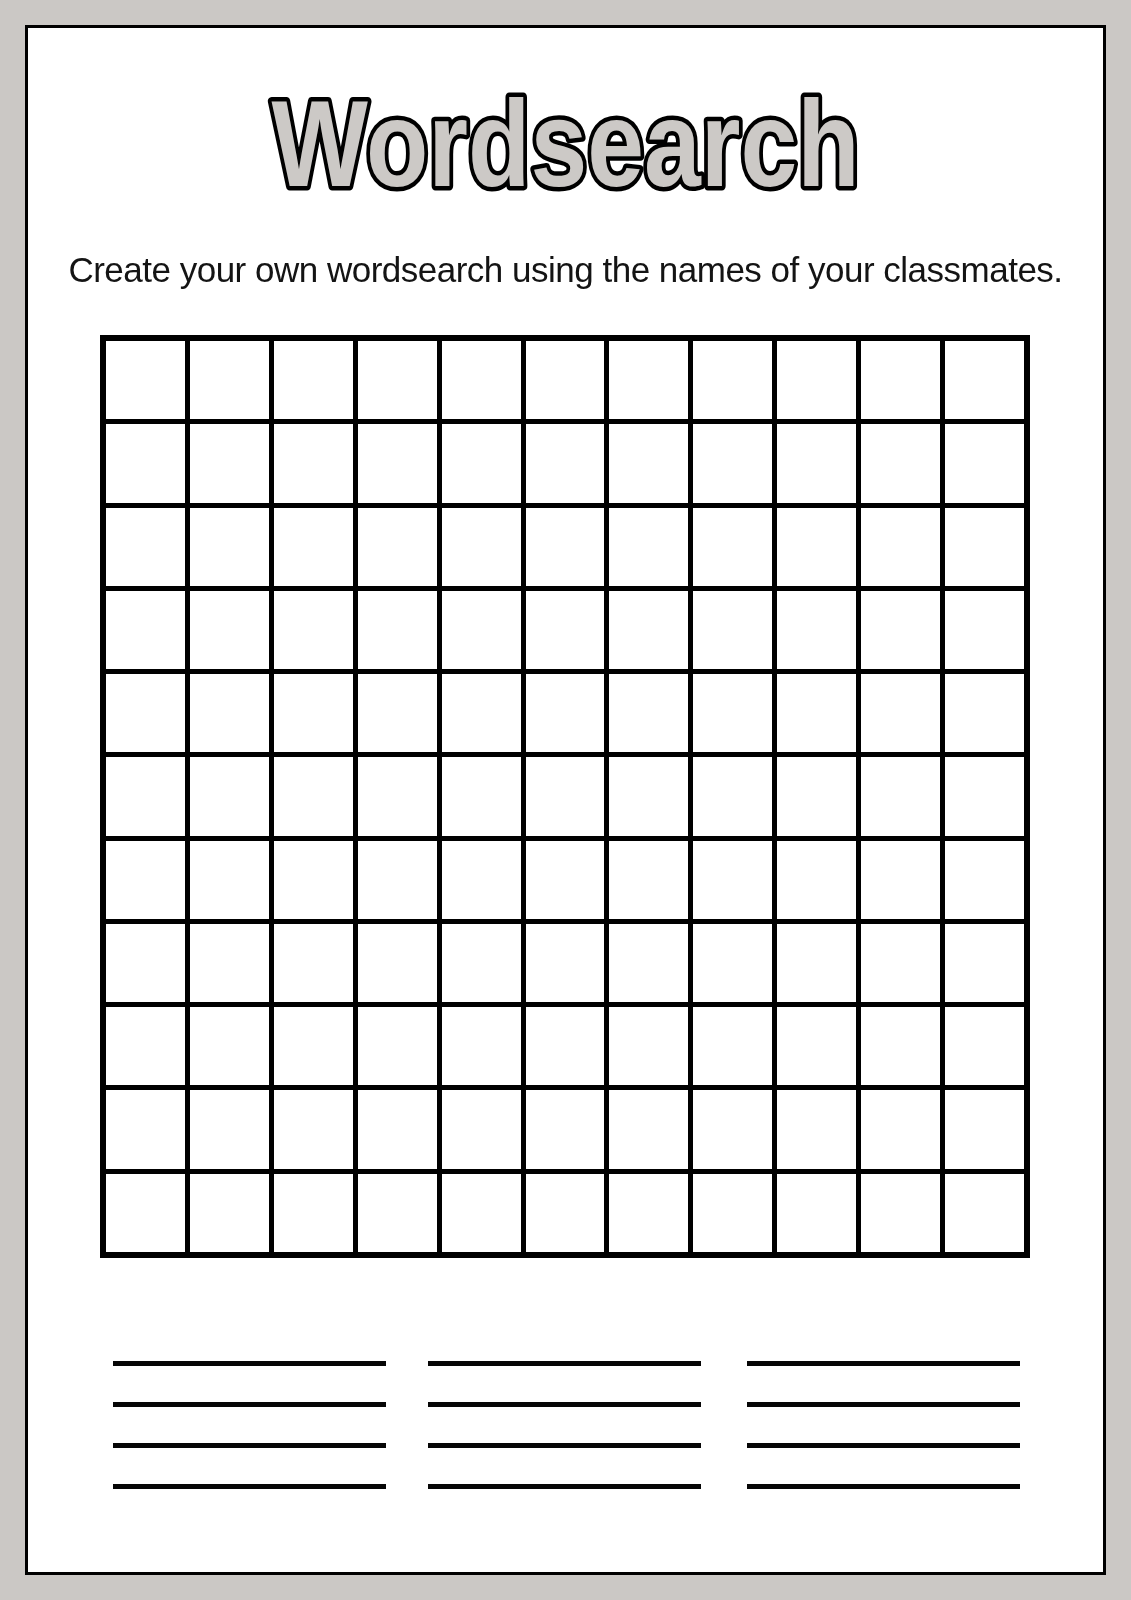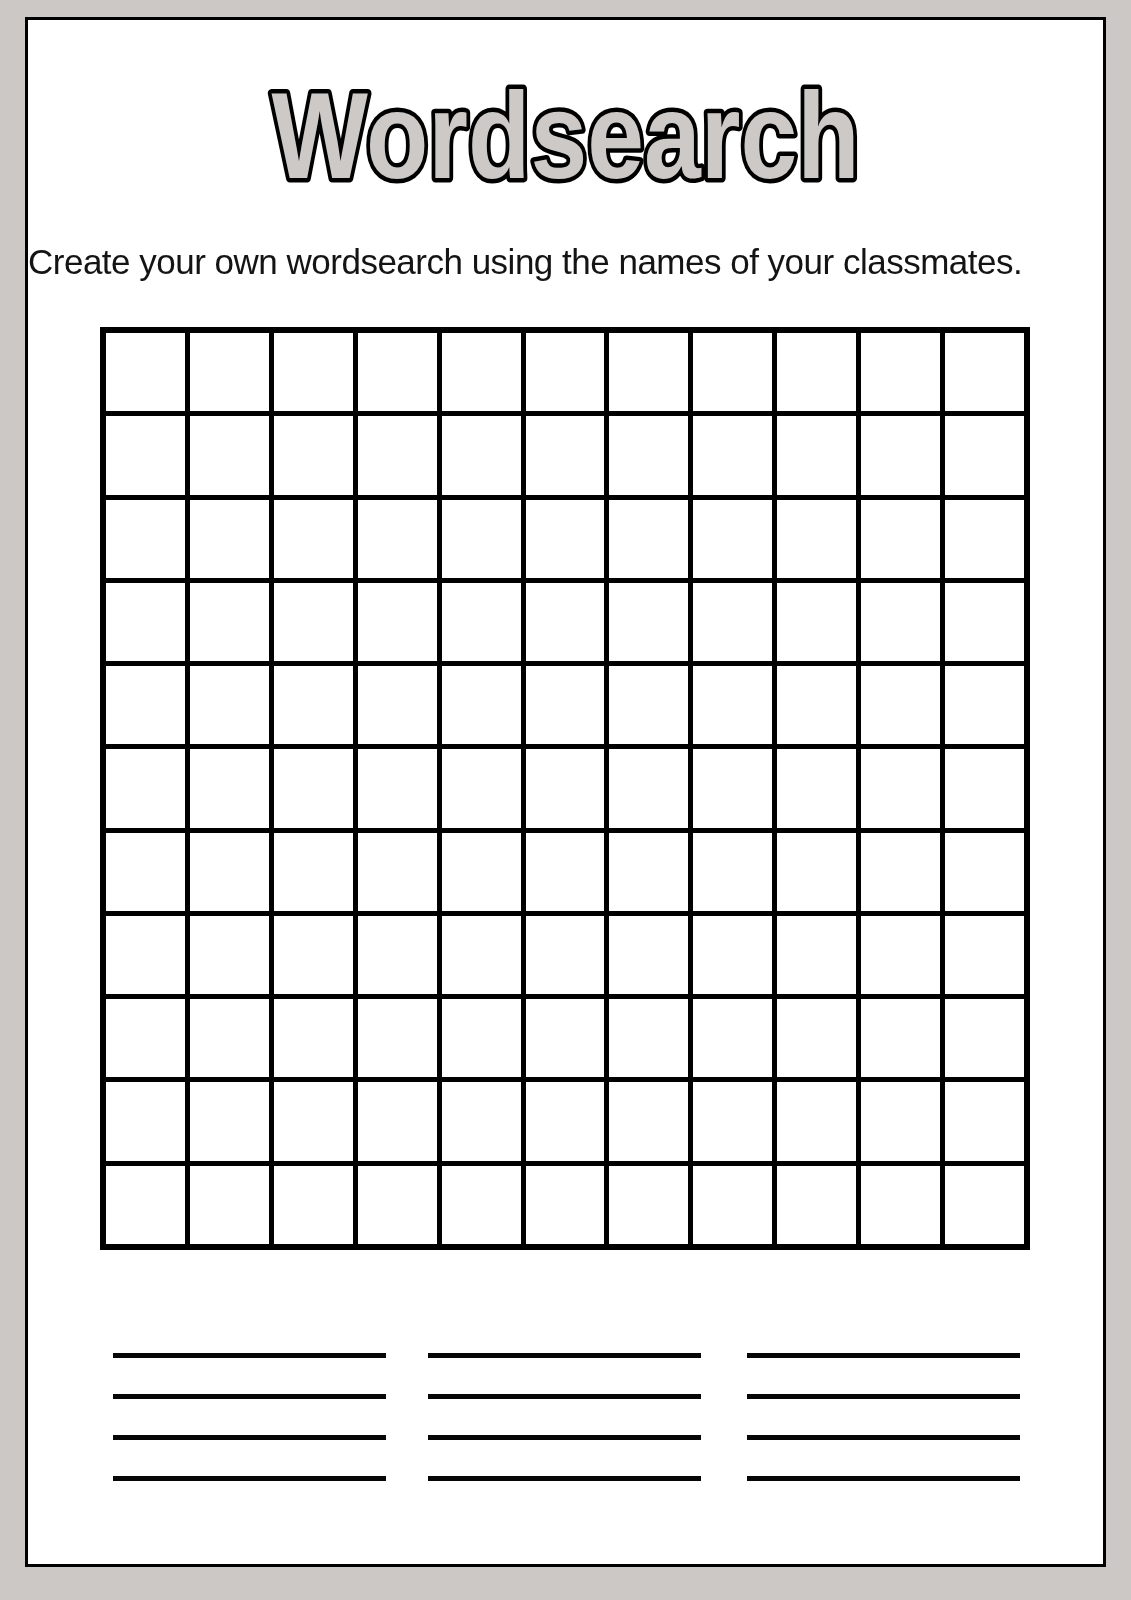--- a/index.html
+++ b/index.html
@@ -21,21 +21,21 @@
   .canvas {
     position: relative;
     width: 1131px;
     height: 1600px;
     background: var(--frame-bg);
     overflow: hidden;
   }
   .page {
     position: absolute;
     left: 25px;
-    top: 17px;
+    top: 25px;
     width: 1081px;
     height: 1550px;
     background: var(--page-bg);
     border: 3px solid var(--page-border);
   }
   .title-svg {
     position: absolute;
     top: 38px;
     left: 0;
     width: 1075px;
@@ -50,20 +50,21 @@
     stroke: var(--title-outline);
     stroke-width: 9px;
     stroke-linejoin: round;
     paint-order: stroke fill;
   }
   .instruction {
     position: absolute;
     top: 222px;
     left: 0;
     width: 100%;
+    text-align: center;
     font-size: 35px;
     letter-spacing: -0.5px;
     color: var(--text-color);
     font-weight: 400;
   }
   .wordsearch-grid {
     position: absolute;
     left: 72px;
     top: 307px;
     width: 930px;

